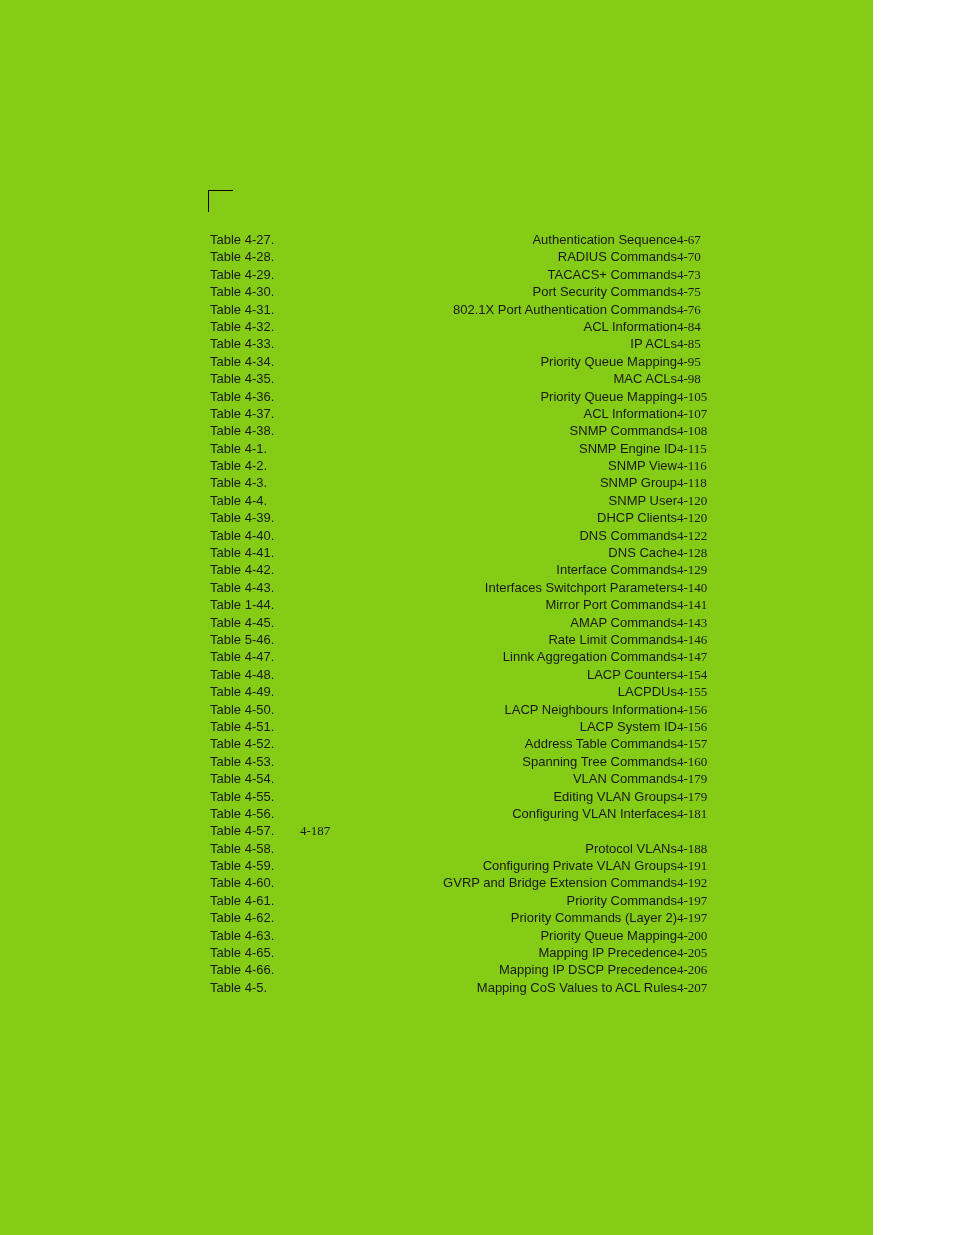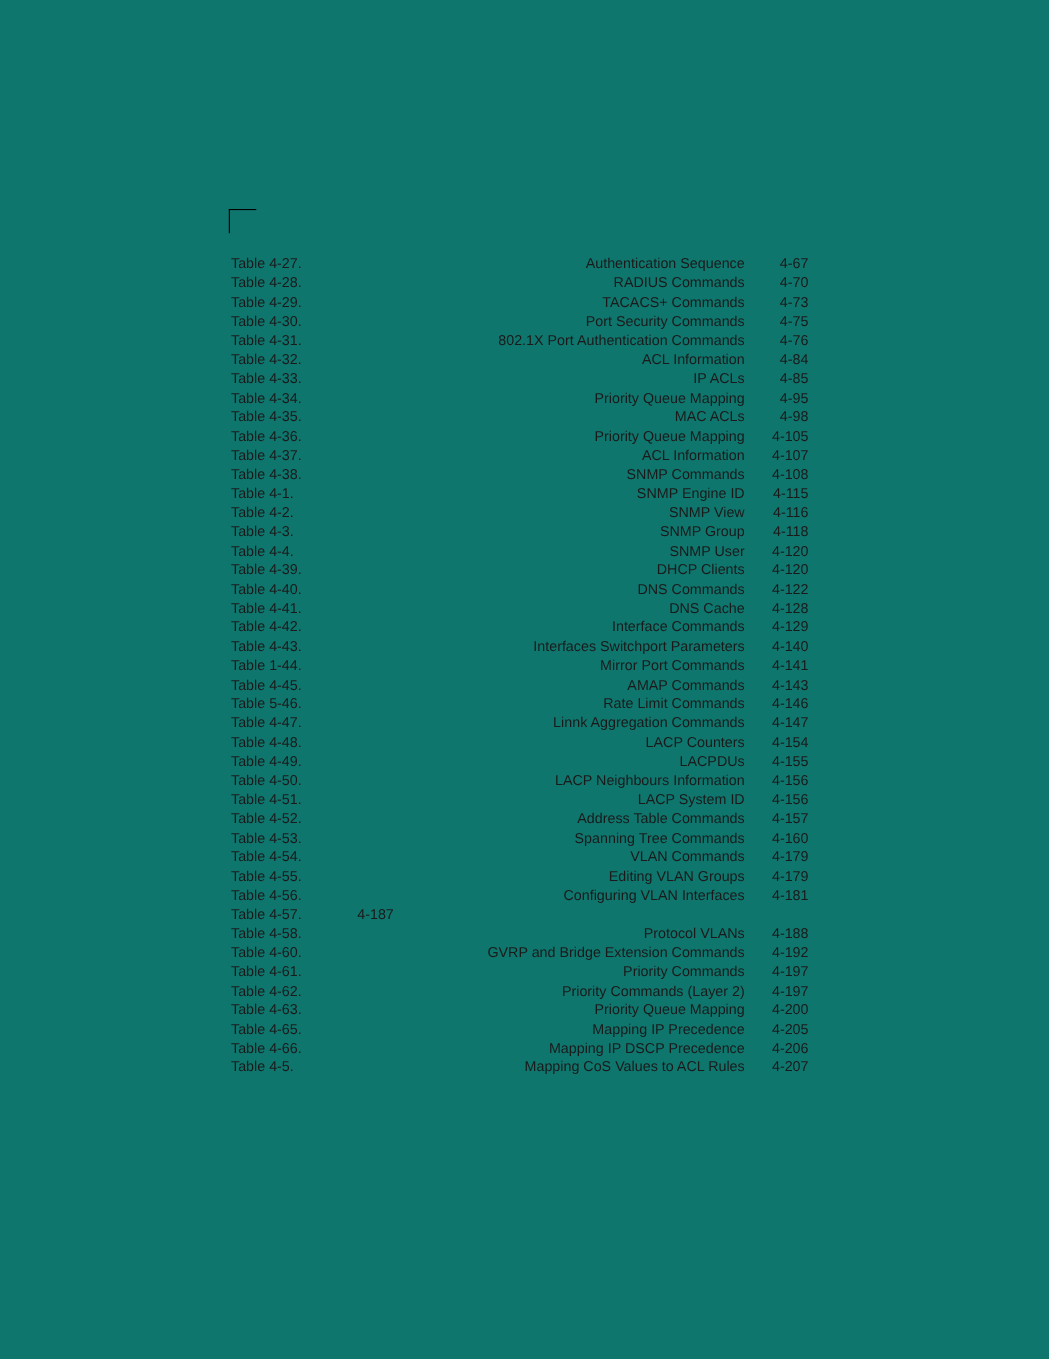--- a/index.html
+++ b/index.html
@@ -3,23 +3,23 @@
 <meta charset="utf-8">
 <title>List of Tables</title>
 <style>
   html, body {
     margin: 0;
     padding: 0;
     background: #ffffff;
   }
   .page {
     position: relative;
-    width: 954px;
+    width: 873px;
     height: 1235px;
-    background: #0f766e;
+    background: #84cc16;
     overflow: hidden;
     font-family: "Liberation Sans", "DejaVu Sans", sans-serif;
     -webkit-font-smoothing: antialiased;
   }
 
   
   .crop-mark {
     position: absolute;
     left: 208px;
     top: 190px;
@@ -64,21 +64,21 @@
     width: 90px;
   }
   .col-title {
     flex: 1 1 auto;
     overflow: hidden;
     text-align: right;
   }
   .col-page {
     flex: 0 0 58px;
     width: 58px;
-    text-align: right;
+    font-family: Liberation Serif, serif;
   }
 </style>
 </head>
 <body>
 
 <div class="page">
 
   <div class="crop-mark">
     <div class="rule-h"></div>
     <div class="rule-v"></div>
@@ -258,20 +258,25 @@
       <div class="lot-row">
         <span class="col-label">Table 4-57.</span>
         <span class="col-page">4-187</span>
       </div>
       <div class="lot-row">
         <span class="col-label">Table 4-58.</span>
         <span class="col-title">Protocol VLANs</span>
         <span class="col-page">4-188</span>
       </div>
       <div class="lot-row">
+        <span class="col-label">Table 4-59.</span>
+        <span class="col-title">Configuring Private VLAN Groups</span>
+        <span class="col-page">4-191</span>
+      </div>
+      <div class="lot-row">
         <span class="col-label">Table 4-60.</span>
         <span class="col-title">GVRP and Bridge Extension Commands</span>
         <span class="col-page">4-192</span>
       </div>
       <div class="lot-row">
         <span class="col-label">Table 4-61.</span>
         <span class="col-title">Priority Commands</span>
         <span class="col-page">4-197</span>
       </div>
       <div class="lot-row">

